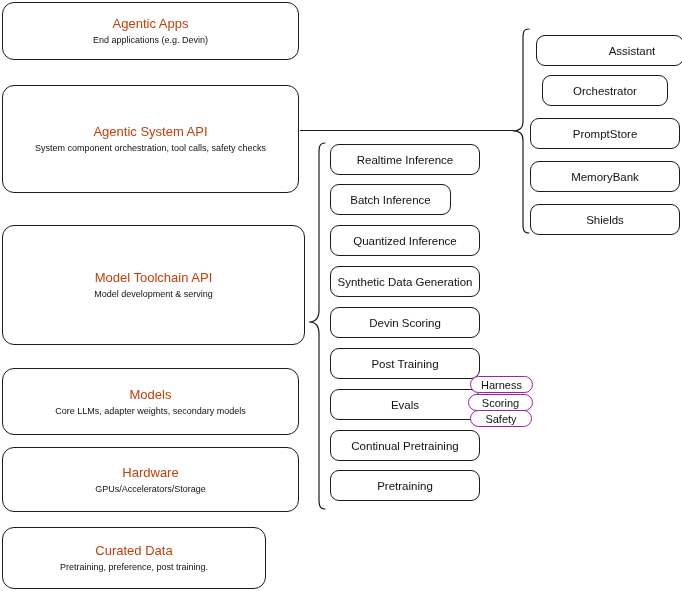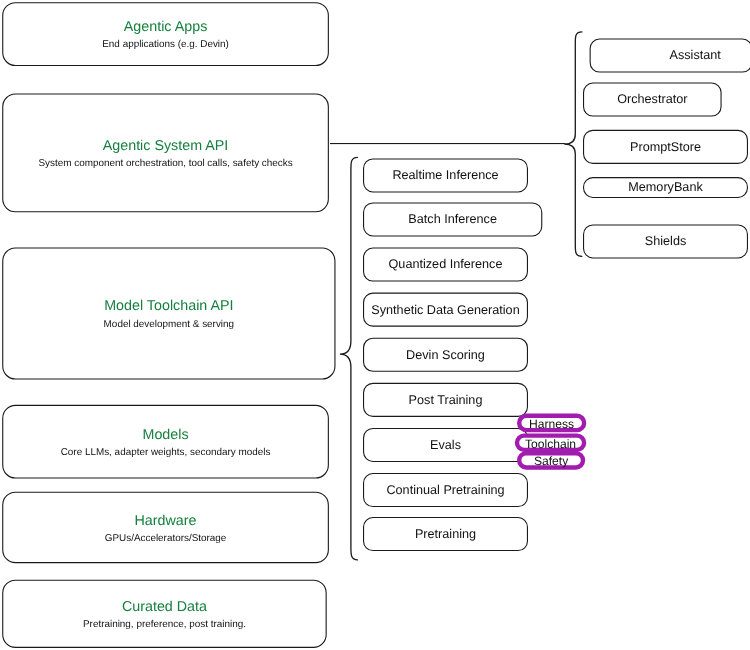--- a/index.html
+++ b/index.html
@@ -22,21 +22,21 @@
     border-radius: 12px;
     background: #ffffff;
     display: flex;
     flex-direction: column;
     align-items: center;
     justify-content: center;
     text-align: center;
   }
   .layer-title {
     font-size: 13px;
-    color: #15803d;
+    color: #c2410c;
     line-height: 17px;
   }
   .layer-sub {
     font-size: 9px;
     color: #111111;
     line-height: 13px;
     margin-top: 2px;
   }
   .cap-box {
     position: absolute;
@@ -47,25 +47,25 @@
     display: flex;
     align-items: center;
     justify-content: center;
     text-align: center;
     font-size: 11.5px;
     color: #111111;
   }
   .pill {
     position: absolute;
     box-sizing: border-box;
-    border: 4px solid #a21caf;
+    border: 1px solid #a21caf;
     border-radius: 11px;
     background: #ffffff;
     display: flex;
-    align-items: flex-start;
+    align-items: center;
     justify-content: center;
     text-align: center;
     font-size: 11px;
     color: #111111;
     z-index: 5;
   }
   .connector-line {
     position: absolute;
     background: #1a1a1a;
     height: 1px;
@@ -100,21 +100,21 @@
   <div class="layer-box" style="left:2px; top:368px; width:297px; height:67px;">
     <div class="layer-title">Models</div>
     <div class="layer-sub">Core LLMs, adapter weights, secondary models</div>
   </div>
 
   <div class="layer-box" style="left:2px; top:447px; width:297px; height:65px;">
     <div class="layer-title">Hardware</div>
     <div class="layer-sub">GPUs/Accelerators/Storage</div>
   </div>
 
-  <div class="layer-box" style="left:2px; top:527px; width:295px; height:62px;">
+  <div class="layer-box" style="left:2px; top:527px; width:264px; height:62px;">
     <div class="layer-title">Curated Data</div>
     <div class="layer-sub">Pretraining, preference, post training.</div>
   </div>
 
   <div class="connector-line" style="left:300px; top:130px; width:214px;"></div>
 
   <div class="brace" style="left:308px; top:142px; width:18px; height:368px;">
     <svg width="18" height="368" viewBox="0 0 18 368" fill="none">
       <path d="M17 1 C11 1 11 6 11 12 L11 168 C11 176 8 180 1 180 C8 180 11 184 11 192 L11 356 C11 362 11 367 17 367" stroke="#1a1a1a" stroke-width="1.2" fill="none" stroke-linecap="round"></path>
     </svg>
@@ -122,21 +122,21 @@
 
   <div class="brace" style="left:512px; top:28px; width:18px; height:206px;">
     <svg width="18" height="206" viewBox="0 0 18 206" fill="none">
       <path d="M17 1 C11 1 11 5 11 11 L11 94 C11 100 8 103 1 103 C8 103 11 106 11 112 L11 195 C11 201 11 205 17 205" stroke="#1a1a1a" stroke-width="1.2" fill="none" stroke-linecap="round"></path>
     </svg>
   </div>
 
   <div class="cap-box" style="left:330px; top:144px; width:150px; height:31px;">
     <span>Realtime Inference</span>
   </div>
-  <div class="cap-box" style="left:330px; top:184px; width:163px; height:31px;">
+  <div class="cap-box" style="left:330px; top:184px; width:121px; height:31px;">
     <span>Batch Inference</span>
   </div>
   <div class="cap-box" style="left:330px; top:225px; width:150px; height:31px;">
     <span>Quantized Inference</span>
   </div>
   <div class="cap-box" style="left:330px; top:266px; width:150px; height:31px;">
     <span>Synthetic Data Generation</span>
   </div>
   <div class="cap-box" style="left:330px; top:307px; width:150px; height:31px;">
     <span>Devin Scoring</span>
@@ -151,35 +151,35 @@
     <span>Continual Pretraining</span>
   </div>
   <div class="cap-box" style="left:330px; top:470px; width:150px; height:31px;">
     <span>Pretraining</span>
   </div>
 
   <div class="pill" style="left:470px; top:376px; width:63px; height:17px;">
     <span>Harness</span>
   </div>
   <div class="pill" style="left:468px; top:394px; width:65px; height:17px;">
-    <span>Toolchain</span>
+    <span>Scoring</span>
   </div>
   <div class="pill" style="left:470px; top:410px; width:62px; height:17px;">
     <span>Safety</span>
   </div>
 
   <div class="cap-box" style="left:536px; top:35px; width:148px; height:31px;padding-left:44px;">
     <span>Assistant</span>
   </div>
-  <div class="cap-box" style="left:530px; top:75px; width:126px; height:31px;">
+  <div class="cap-box" style="left:542px; top:75px; width:126px; height:31px;">
     <span>Orchestrator</span>
   </div>
   <div class="cap-box" style="left:530px; top:118px; width:150px; height:31px;">
     <span>PromptStore</span>
   </div>
-  <div class="cap-box" style="left:530px; top:161px; width:150px; height:19px;">
+  <div class="cap-box" style="left:530px; top:161px; width:150px; height:31px;">
     <span>MemoryBank</span>
   </div>
   <div class="cap-box" style="left:530px; top:204px; width:150px; height:31px;">
     <span>Shields</span>
   </div>
 
 </div>
 
 </body></html>

